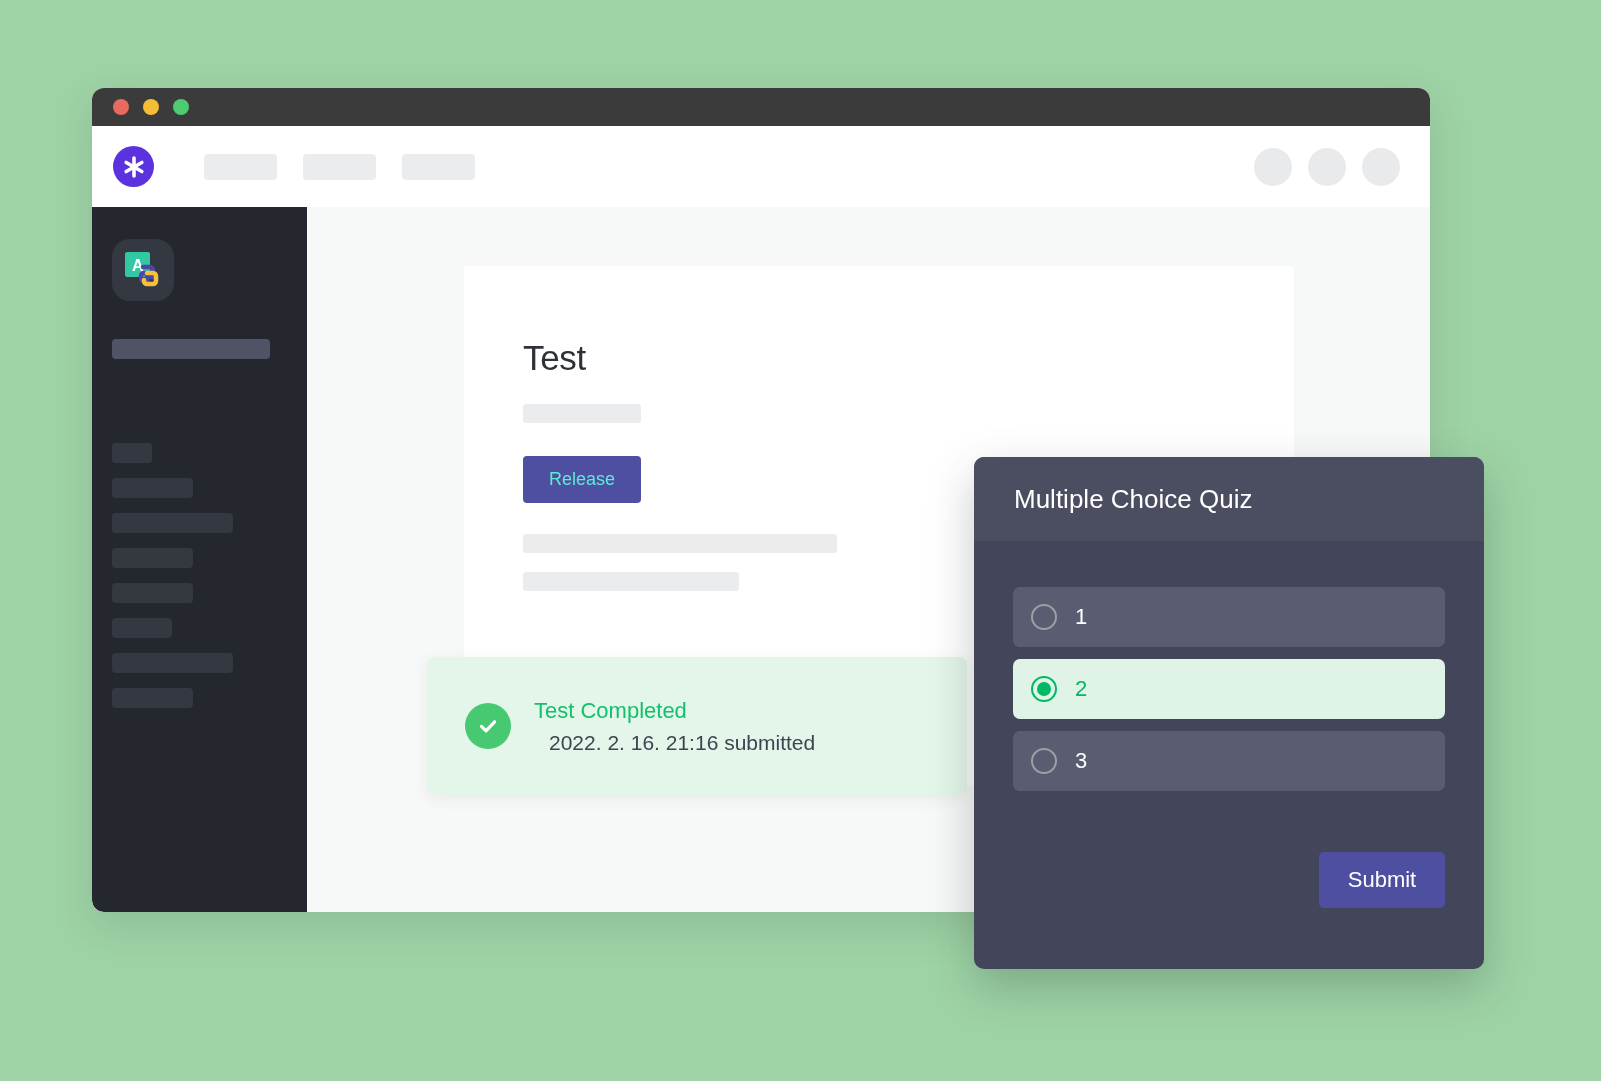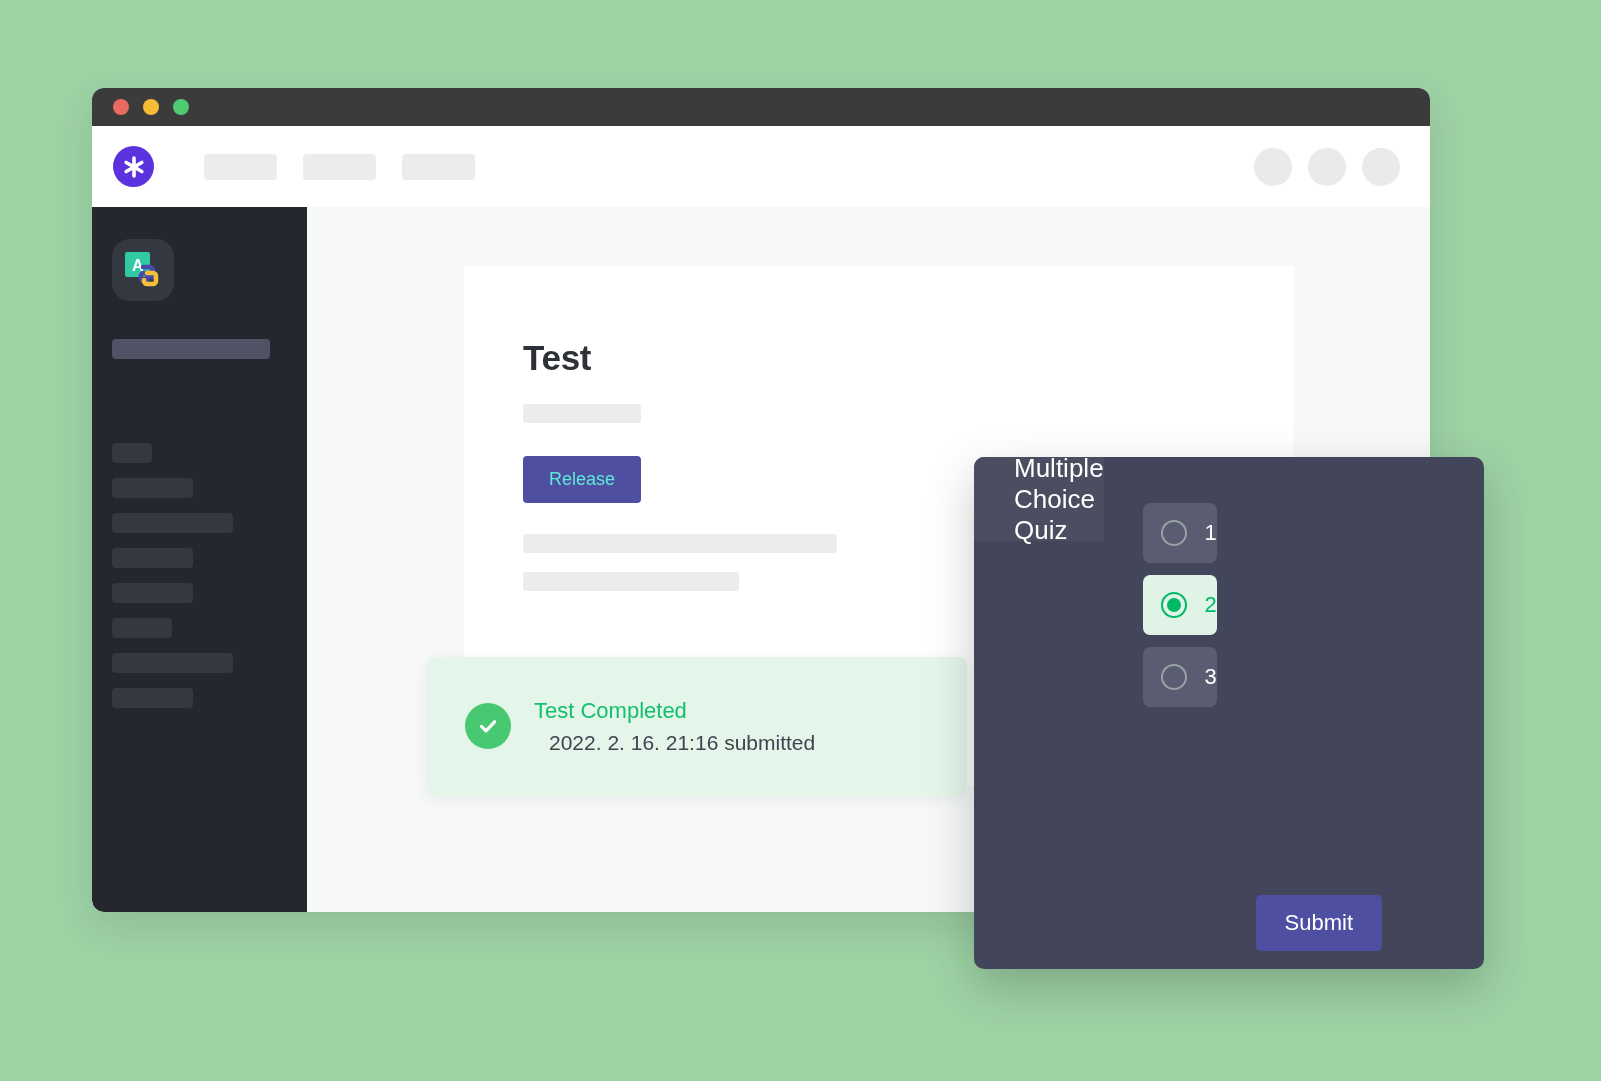--- a/index.html
+++ b/index.html
@@ -113,21 +113,21 @@
     left: 157px;
     top: 59px;
     width: 830px;
     height: 520px;
     background: #ffffff;
     border-radius: 3px;
     padding: 72px 0 0 59px;
   }
   #page-title {
     font-size: 35px;
-    font-weight: bold;
+    font-weight: normal;
     color: #2e3238;
     letter-spacing: -0.3px;
   }
   #subtitle-placeholder {
     margin-top: 26px;
     width: 118px; height: 19px;
     border-radius: 3px;
     background: #ebecee;
   }
   #release-button {
@@ -177,21 +177,21 @@
     position: absolute;
     left: 974px;
     top: 457px;
     width: 510px;
     height: 512px;
     background: #43455a;
     border-radius: 10px;
     box-shadow: 0 18px 46px rgba(35,50,40,0.26);
     overflow: hidden;
     display: flex;
-    flex-direction: row;
+    flex-direction: column;
   }
   #quiz-header {
     height: 84px;
     flex: 0 0 84px;
     background: #4b4d61;
     display: flex;
     align-items: center;
     padding-left: 40px;
   }
   #quiz-title { font-size: 26px; color: #ffffff; }
@@ -219,21 +219,21 @@
     display: flex; align-items: center; justify-content: center;
   }
   .quiz-option.selected .radio-ring { border-color: #00b964; }
   .radio-dot { width: 14px; height: 14px; border-radius: 50%; background: transparent; }
   .quiz-option.selected .radio-dot { background: #00b964; }
   .option-label { font-size: 22px; color: #ffffff; }
   .quiz-option.selected .option-label { color: #00b964; }
 
   #quiz-footer {
     margin-top: auto;
-    padding: 0 39px 18px 0;
+    padding: 0 39px 61px 0;
     display: flex;
     justify-content: flex-end;
   }
   #submit-button {
     width: 126px; height: 56px;
     background: #4e4fa0;
     border: none;
     border-radius: 5px;
     color: #ffffff;
     font-size: 22px;

